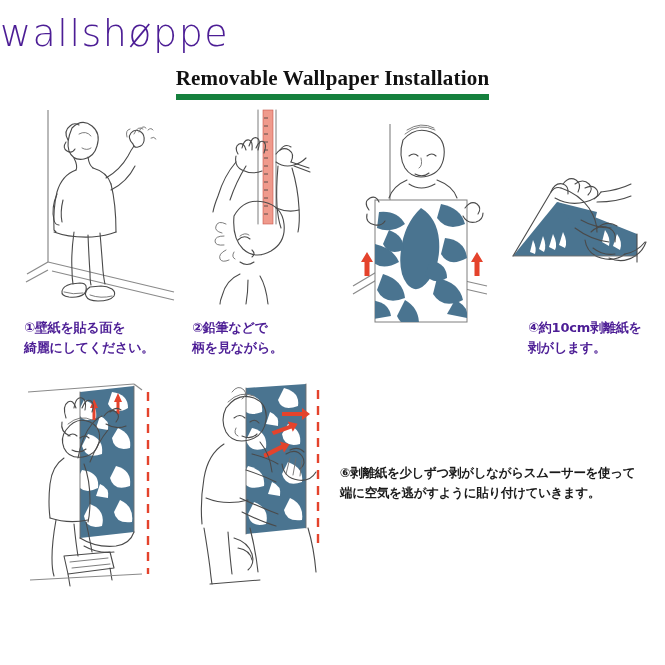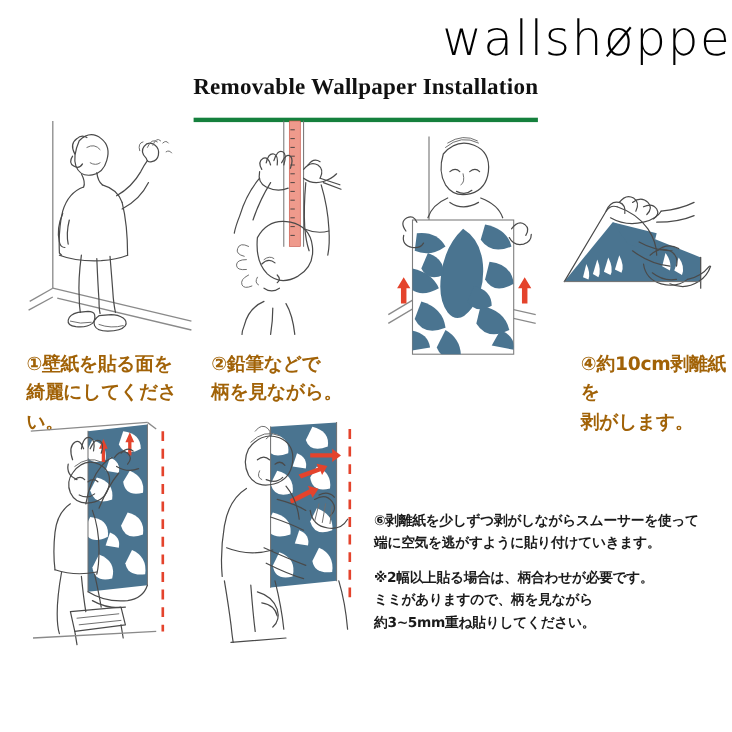--- a/index.html
+++ b/index.html
@@ -5,36 +5,36 @@
   html,body{margin:0;padding:0;}
   body{
     width:665px;height:665px;background:#ffffff;
     font-family:"Liberation Sans","DejaVu Sans",sans-serif;
     color:#1c1c1c;overflow:hidden;position:relative;
   }
   .sheet{position:absolute;inset:0;}
 
   
   .brand{
-    position:absolute;left:0;right:0;top:14px;text-align:right;
+    position:absolute;left:0;right:0;top:14px;text-align:left;
     font-family:"DejaVu Sans",sans-serif;
-    font-size:44px;font-weight:300;letter-spacing:1.5px;color:#000000;
+    font-size:38px;font-weight:300;letter-spacing:1.5px;color:#4c1d95;
     line-height:1;
   }
   .doc-title{
     position:absolute;left:0;right:0;top:66px;text-align:center;
     font-family:"Liberation Serif","DejaVu Serif",serif;
     font-size:21px;font-weight:700;color:#111;letter-spacing:.2px;
   }
-  .doc-title span{border-bottom:4px solid #15803d;padding-bottom:17px;}
+  .doc-title span{border-bottom:6px solid #15803d;padding-bottom:4px;}
 
   
   .panel{position:absolute;}
   .cap{
-    position:absolute;font-size:17px;line-height:1.55;color:#a16207;
+    position:absolute;font-size:13px;line-height:1.55;color:#4c1d95;
     font-family:"DejaVu Sans","Liberation Sans",sans-serif;
     white-space:pre-line;font-weight:600;letter-spacing:-.2px;
   }
   .note{
     position:absolute;font-size:12.5px;line-height:1.62;color:#1a1a1a;
     font-family:"DejaVu Sans","Liberation Sans",sans-serif;
     white-space:pre-line;font-weight:600;letter-spacing:-.3px;margin-top:27px;
   }
   svg{display:block;overflow:visible;}
   .ln{fill:none;stroke:#4a4a4a;stroke-width:1.1;stroke-linecap:round;stroke-linejoin:round;}
@@ -386,17 +386,14 @@
       <path class="ln" d="M20 206 L70 202"></path>
 
       <path class="ln" d="M44 160 q14 4 18 16 q3 10 -4 16"></path>
       <path class="ln" d="M48 170 q12 2 14 12"></path>
       <path class="ln" d="M118 150 q6 20 8 44"></path>
     </svg>
   </div>
 
   <div class="note" style="left:340px;top:436px;width:320px;">⑥剥離紙を少しずつ剥がしながらスムーサーを使って
 端に空気を逃がすように貼り付けていきます。</div>
-  <div class="note" style="left:340px;top:488px;width:320px;">※2幅以上貼る場合は、柄合わせが必要です。
-ミミがありますので、柄を見ながら
-約3~5mm重ね貼りしてください。</div>
 
 </div>
 
 </body></html>

